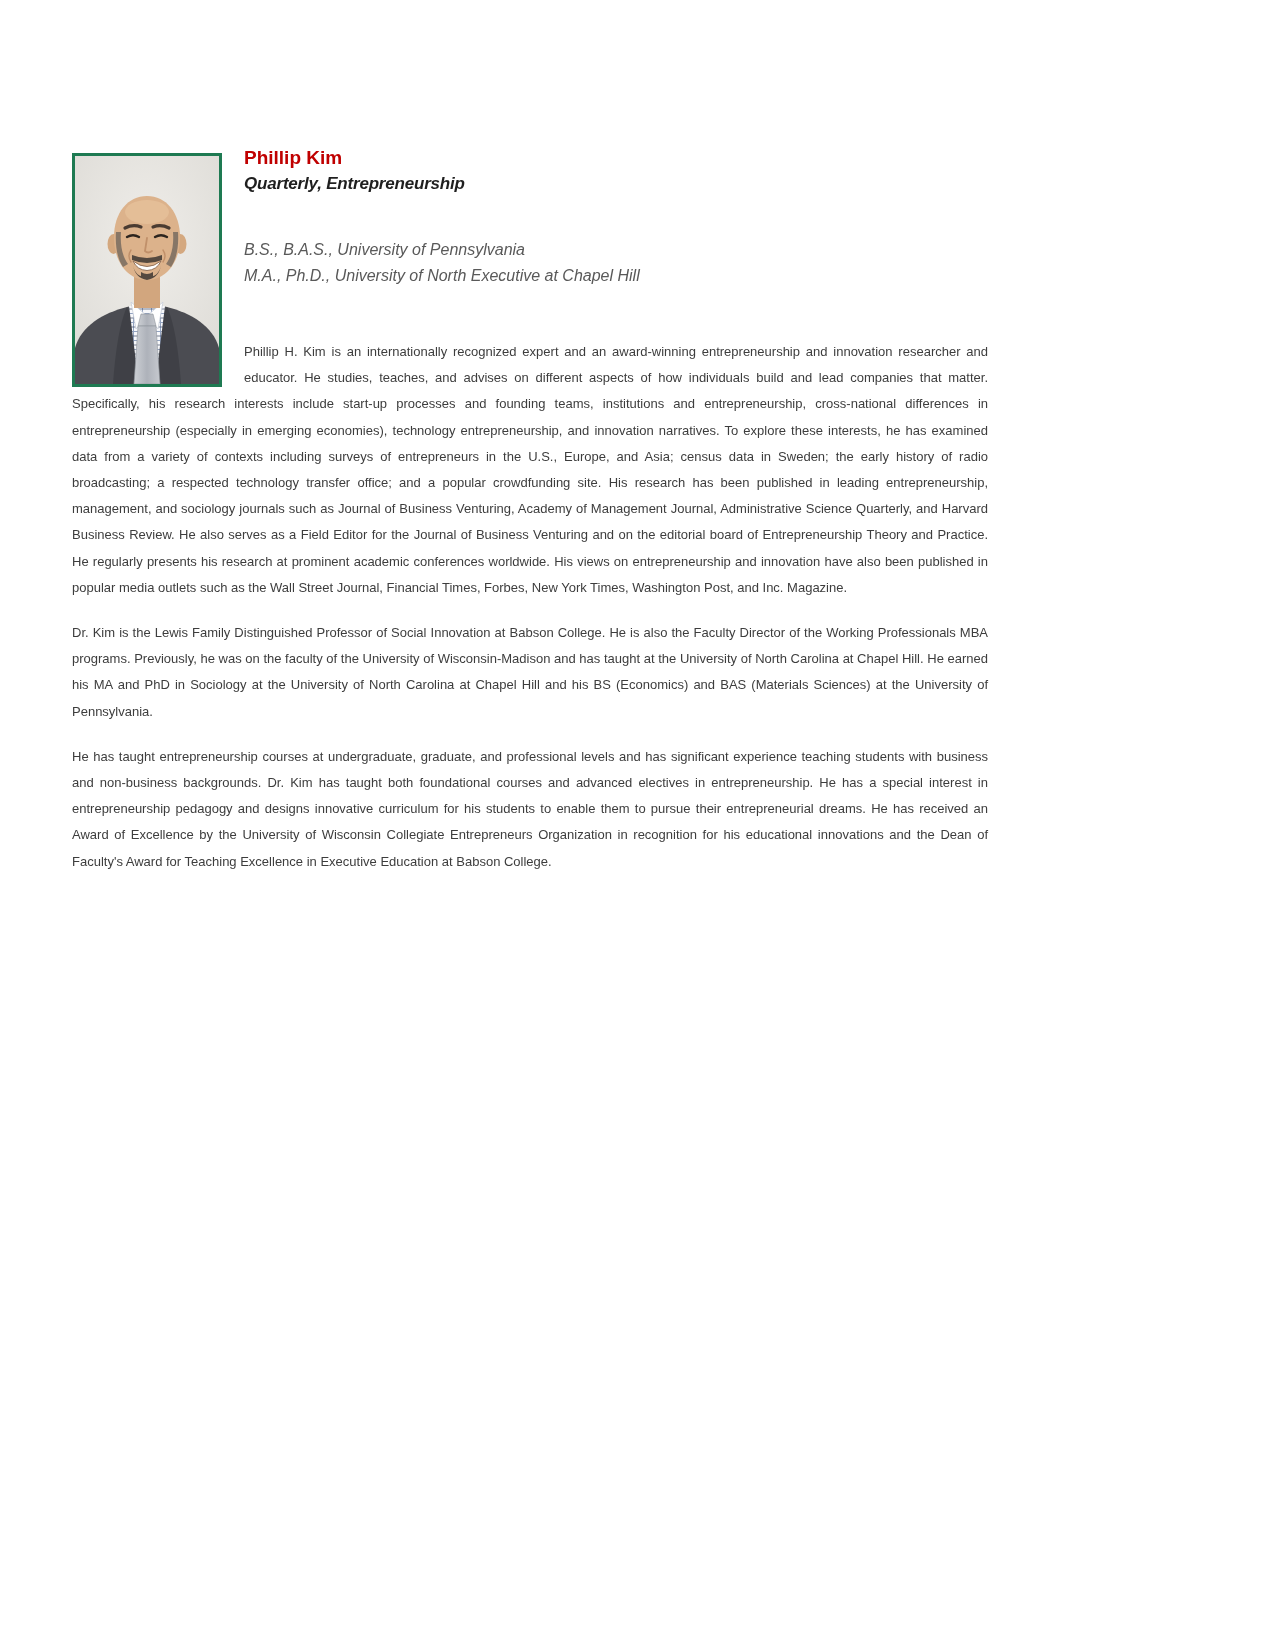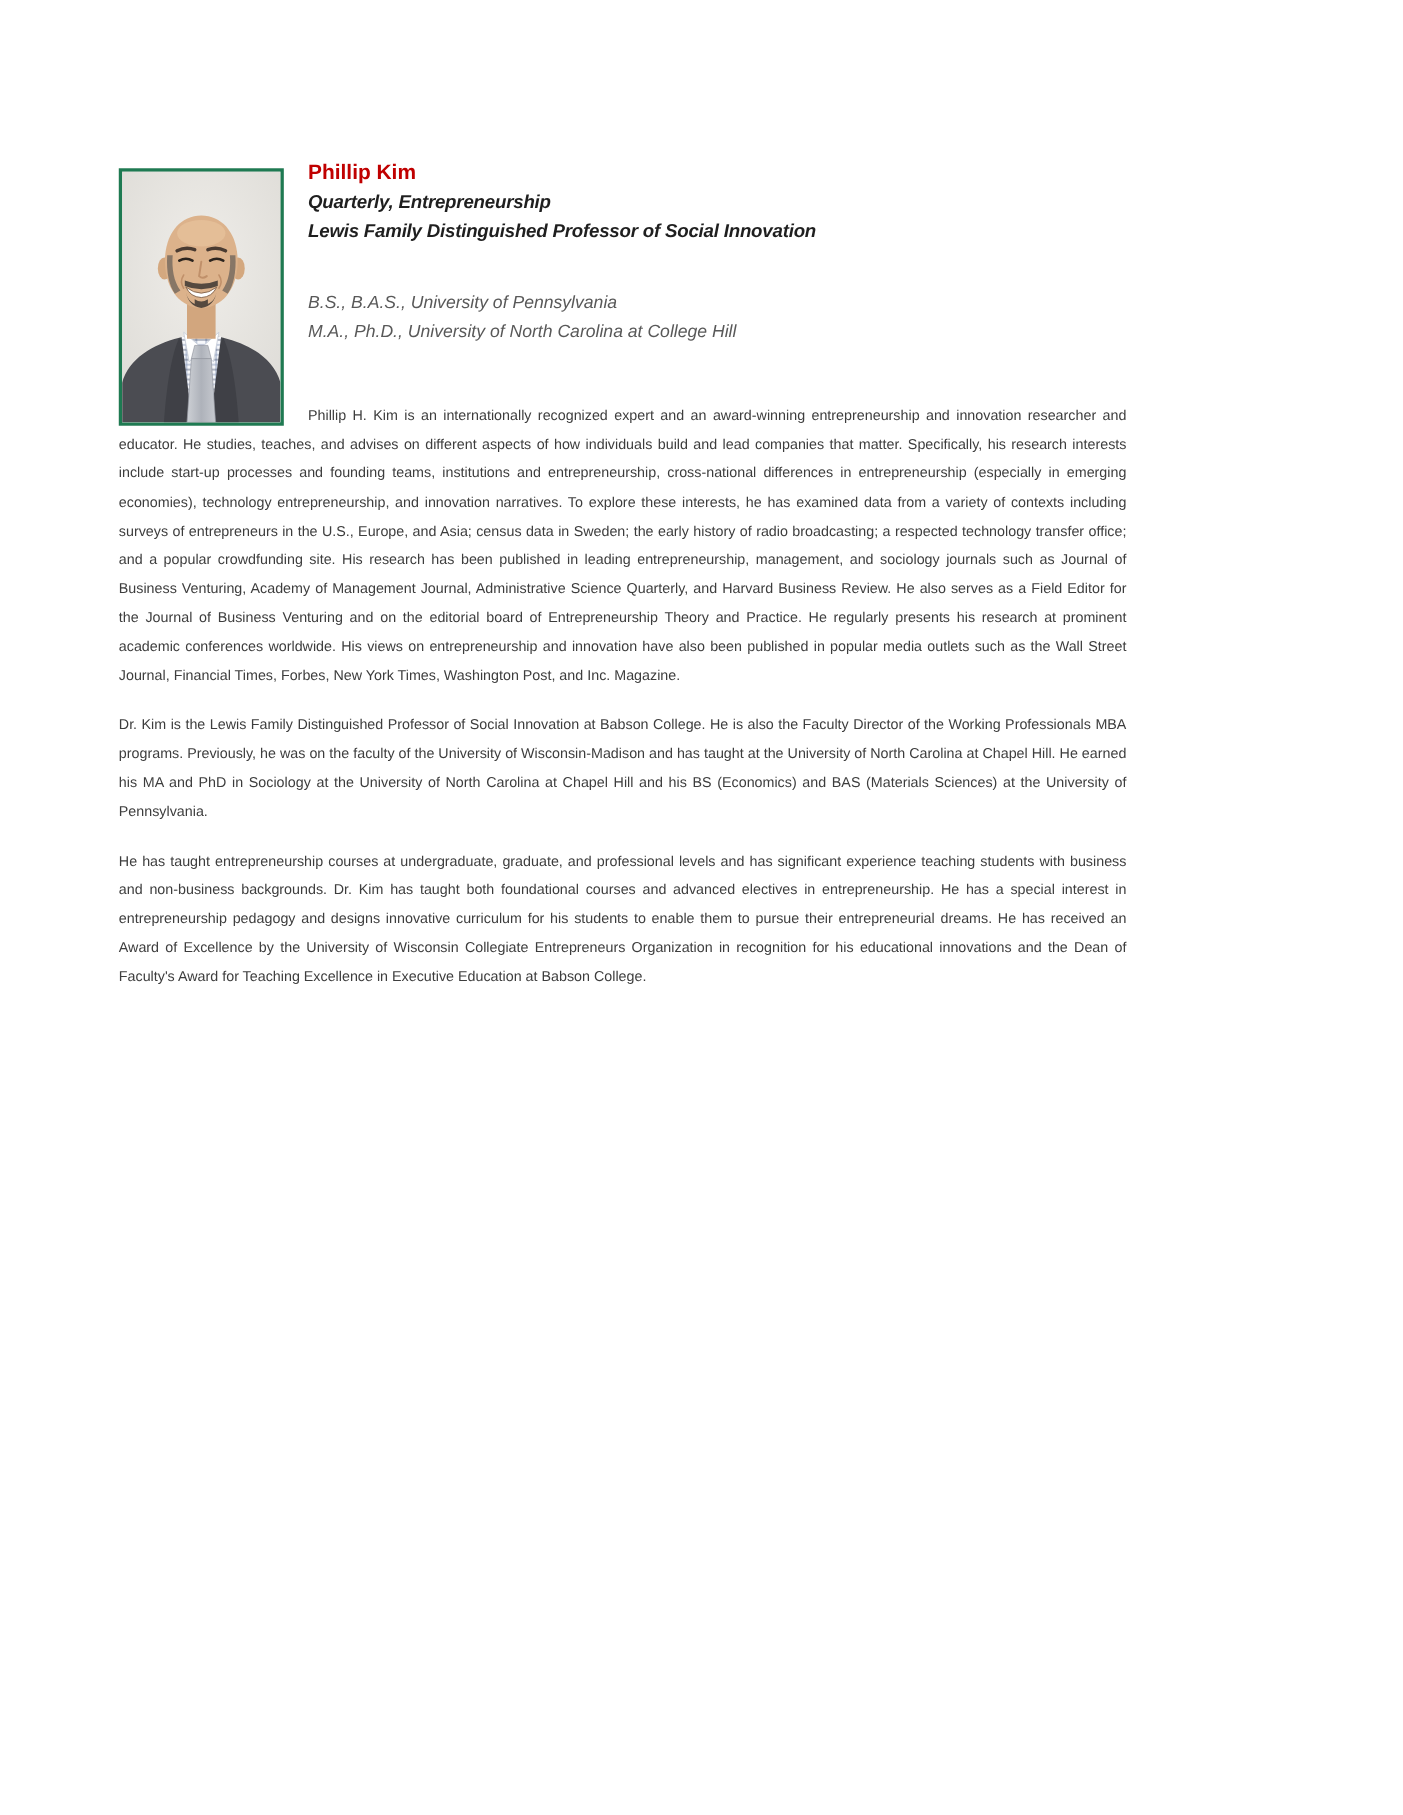--- a/index.html
+++ b/index.html
@@ -20,21 +20,21 @@
     color: var(--body-text);
     overflow: hidden;
   }
   .page {
     position: relative;
     width: 1275px;
     height: 1650px;
     background: var(--page-bg);
   }
   .content {
-    margin-left: 108px;
+    margin-left: 72px;
     width: 916px;
     padding-top: 145px;
   }
   .photo-frame {
     float: left;
     width: 150px;
     height: 234px;
     margin: 8px 22px 0 0;
     border: 3px solid var(--photo-green);
     background: #e9e7e3;
@@ -141,25 +141,24 @@
 
         <path d="M58 105 Q72 116 86 105 Q82 114 72 114.5 Q62 114 58 105 Z" fill="#ffffff" stroke="#8a6a52" stroke-width="0.9"></path>
 
         <path d="M58 109 Q60 122 72 124 Q84 122 86 109 Q84 121 72 121.5 Q60 121 58 109 Z" fill="#55493f"></path>
         <path d="M66 116 Q72 120 78 116 L78 121 Q72 124 66 121 Z" fill="#55493f"></path>
       </svg>
     </div>
 
     <div class="profile-name">Phillip Kim</div>
     <div class="job-title">Quarterly, Entrepreneurship</div>
-    <div class="job-title">Lewis Family Distinguished Professor of Social Innovation</div>
 
     <div class="credentials">
       <div class="cred-line">B.S., B.A.S., University of Pennsylvania</div>
-      <div class="cred-line">M.A., Ph.D., University of North Carolina at College Hill</div>
+      <div class="cred-line">M.A., Ph.D., University of North Executive at Chapel Hill</div>
     </div>
 
     <p class="bio">Phillip H. Kim is an internationally recognized expert and an award-winning entrepreneurship and innovation researcher and educator. He studies, teaches, and advises on different aspects of how individuals build and lead companies that matter. Specifically, his research interests include start-up processes and founding teams, institutions and entrepreneurship, cross-national differences in entrepreneurship (especially in emerging economies), technology entrepreneurship, and innovation narratives. To explore these interests, he has examined data from a variety of contexts including surveys of entrepreneurs in the U.S., Europe, and Asia; census data in Sweden; the early history of radio broadcasting; a respected technology transfer office; and a popular crowdfunding site. His research has been published in leading entrepreneurship, management, and sociology journals such as Journal of Business Venturing, Academy of Management Journal, Administrative Science Quarterly, and Harvard Business Review. He also serves as a Field Editor for the Journal of Business Venturing and on the editorial board of Entrepreneurship Theory and Practice. He regularly presents his research at prominent academic conferences worldwide. His views on entrepreneurship and innovation have also been published in popular media outlets such as the Wall Street Journal, Financial Times, Forbes, New York Times, Washington Post, and Inc. Magazine.</p>
     <p class="bio">Dr. Kim is the Lewis Family Distinguished Professor of Social Innovation at Babson College. He is also the Faculty Director of the Working Professionals MBA programs. Previously, he was on the faculty of the University of Wisconsin-Madison and has taught at the University of North Carolina at Chapel Hill. He earned his MA and PhD in Sociology at the University of North Carolina at Chapel Hill and his BS (Economics) and BAS (Materials Sciences) at the University of Pennsylvania.</p>
     <p class="bio">He has taught entrepreneurship courses at undergraduate, graduate, and professional levels and has significant experience teaching students with business and non-business backgrounds. Dr. Kim has taught both foundational courses and advanced electives in entrepreneurship. He has a special interest in entrepreneurship pedagogy and designs innovative curriculum for his students to enable them to pursue their entrepreneurial dreams. He has received an Award of Excellence by the University of Wisconsin Collegiate Entrepreneurs Organization in recognition for his educational innovations and the Dean of Faculty's Award for Teaching Excellence in Executive Education at Babson College.</p>
 
   </div>
 </div>
 
 </body></html>

